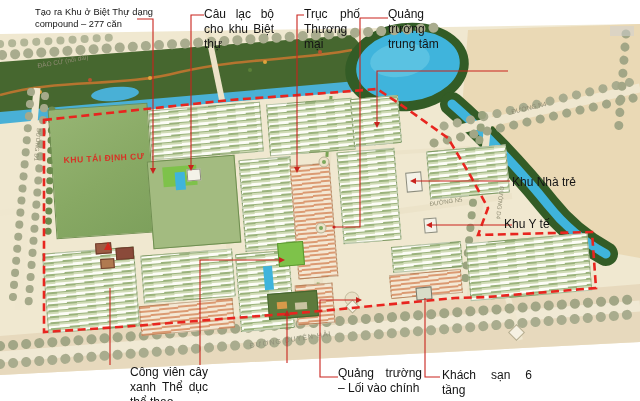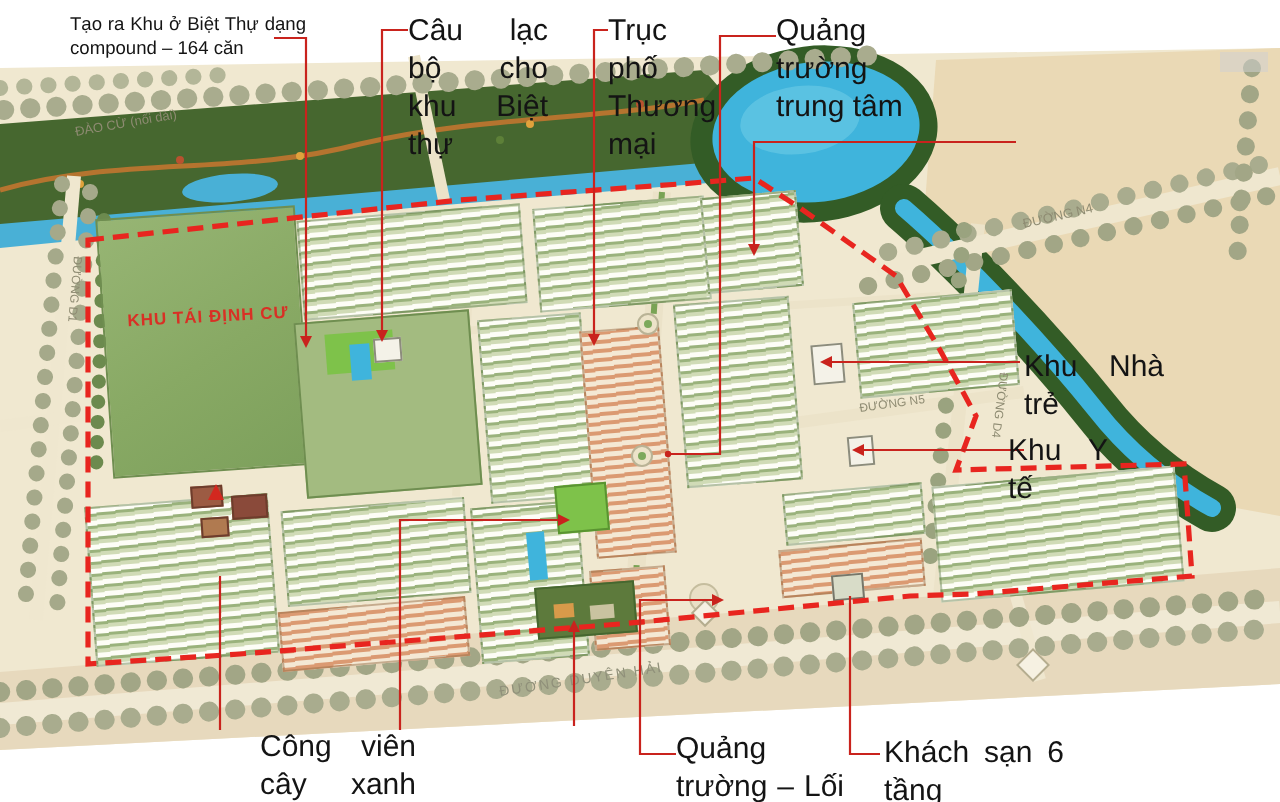--- a/index.html
+++ b/index.html
@@ -1,19 +1,19 @@
 <!DOCTYPE html>
 <html><head>
 <meta charset="utf-8">
 <style>
   html,body{margin:0;padding:0;background:#fff;}
   #screen{position:relative;width:640px;height:401px;background:#fff;overflow:hidden;
           font-family:"Liberation Sans",sans-serif;}
   svg{position:absolute;left:0;top:0;pointer-events:none;}
-  .lbl{position:absolute;font-size:15px;line-height:1.26;color:#141414;text-align:justify;z-index:40;}
+  .lbl{position:absolute;font-size:12px;line-height:1.26;color:#141414;text-align:justify;z-index:40;}
   .lbl1{font-size:9.3px;}
   .blk{position:absolute;z-index:10;box-sizing:border-box;}
   .rows-w{background:#cfdab4 repeating-linear-gradient(177deg,rgba(255,255,250,.95) 0 2.5px,
           rgba(148,174,118,.9) 2.5px 4px,rgba(208,219,182,.9) 4px 6px);
           border:1px solid rgba(96,122,70,.45);}
   .rows-p{background:#f0e4cf repeating-linear-gradient(177deg,#db9a72 0 2px,#f4e8d4 2px 4.5px);
           border:1px solid rgba(150,110,70,.5);}
   .grass{background:linear-gradient(150deg,#97b574 0%,#88a964 55%,#7da05c 100%);
          border:1px solid #6f8e50;}
   .bldg{background:#f4f2e8;border:1px solid #8c8c7c;}
@@ -172,21 +172,21 @@
       <polygon points="432,222 432,228 426,225"></polygon>
       <polygon points="279,257 279,263 285,260"></polygon>
       <polygon points="284,316 290,316 287,310"></polygon>
       <polygon points="356,297 356,303 362,300"></polygon>
       <circle cx="334" cy="227" r="1.6"></circle>
     </g>
   </svg>
 
   <div class="zone-red">KHU TÁI ĐỊNH CƯ</div>
 
-  <div class="lbl lbl1" style="left:35px;top:7px;width:118px">Tạo ra Khu ở Biệt Thự dạng compound – 164 căn</div>
+  <div class="lbl lbl1" style="left:35px;top:7px;width:118px">Tạo ra Khu ở Biệt Thự dạng compound – 277 căn</div>
   <div class="lbl" style="left:204px;top:7px;width:70px">Câu lạc bộ cho khu Biệt thự</div>
   <div class="lbl" style="left:304px;top:7px;width:56px">Trục phố Thương mại</div>
   <div class="lbl" style="left:388px;top:7px;width:64px">Quảng trường trung tâm</div>
   <div class="lbl" style="left:512px;top:175px;width:70px">Khu Nhà trẻ</div>
   <div class="lbl" style="left:504px;top:217px;width:50px">Khu Y tế</div>
   <div class="lbl" style="left:130px;top:365px;width:78px">Công viên cây xanh Thể dục thể thao</div>
   <div class="lbl" style="left:338px;top:366px;width:84px">Quảng trường – Lối vào chính</div>
   <div class="lbl" style="left:442px;top:368px;width:90px">Khách sạn 6 tầng</div>
 
 </div>

